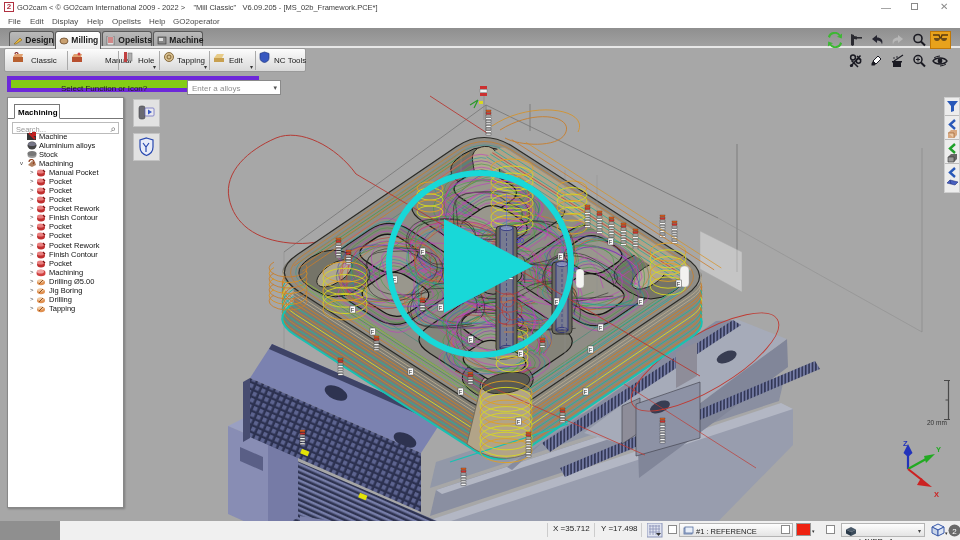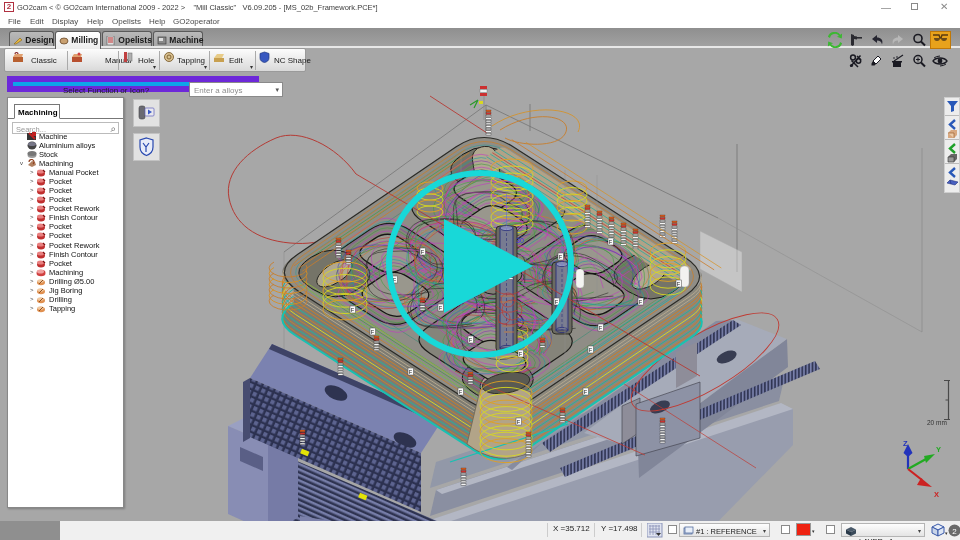--- a/index.html
+++ b/index.html
@@ -21,21 +21,21 @@
 .tab.active{background:linear-gradient(#ffffff,#ececec);height:18px;z-index:3}
 .tab svg{vertical-align:-2px}
 
 #toolbar{position:absolute;left:4px;top:48px;width:302px;height:24px;background:linear-gradient(#fcfcfc,#d9d9d9);border:1px solid #9a9a9a;border-radius:2px}
 .tbtn{position:absolute;top:2px;height:19px;font-size:8px;color:#1a1a1a;white-space:nowrap}
 .tsep{position:absolute;top:2px;width:1px;height:19px;background:#aaa}
 .tarrow{position:absolute;font-size:6px;color:#333}
 
 .ricon{position:absolute;width:17px;height:16px;text-align:center}
 
-#selbar{position:absolute;left:7px;top:76px;width:252px;height:16px;background:#0ea5e9;border:6px solid #6d28d9;font-size:8.5px;color:#1c1c1c}
+#selbar{position:absolute;left:7px;top:76px;width:252px;height:16px;background:#84cc16;border:4px solid #6d28d9;font-size:8.5px;color:#1c1c1c}
 #selbar .lbl{position:absolute;left:50px;top:3.5px;font-size:8px;font-weight:500}
 #combo{position:absolute;left:176px;top:0px;width:94px;height:15px;background:#fff;border:1px solid #8a8a8a;color:#8f8f8f;font-size:8px}
 #combo .ctxt{position:absolute;left:4px;top:3px}
 #combo .carr{position:absolute;right:3px;top:3px;color:#555;font-size:7px}
 
 #lpanel{position:absolute;left:7px;top:97px;width:117px;height:411px;background:#fff;border:1px solid #888;box-shadow:1px 1px 2px rgba(0,0,0,.25)}
 #ptab{position:absolute;left:6px;top:6px;width:46px;height:15px;background:#fff;border:1px solid #777;border-bottom:1px solid #fff;font-size:8px;font-weight:bold;padding:3px 0 0 3px;z-index:2}
 #ptabline{position:absolute;left:0px;top:20px;width:115px;height:1px;background:#777}
 #searchbox{position:absolute;left:4px;top:24px;width:107px;height:12px;border:1px solid #bbb;background:#fff;font-size:7.5px;color:#999}
 #searchbox .stxt{position:absolute;left:3px;top:2px}
@@ -718,21 +718,21 @@
     <div class="tbtn" style="left:208px"><svg width="13" height="12" viewBox="0 0 13 12">
           <path d="M1 7 h10 v4 h-10 z" fill="#c8a050"></path>
           <path d="M1 7 l3-4 h7 l-2 4z" fill="#e8cc88"></path>
         </svg></div>
     <div class="tbtn" style="left:224px;top:7px">Edit</div>
     <div class="tarrow" style="left:245px;top:14px">▾</div>
     <div class="tsep" style="left:250px"></div>
     <div class="tbtn" style="left:254px"><svg width="11" height="12" viewBox="0 0 11 12">
           <path d="M5.5 1 L10 2.5 V7 C10 9.5 8 11 5.5 11.5 C3 11 1 9.5 1 7 V2.5 Z" fill="#3858c0" stroke="#203880" stroke-width=".7"></path>
         </svg></div>
-    <div class="tbtn" style="left:269px;top:7px">NC Shape</div>
+    <div class="tbtn" style="left:269px;top:7px">NC Tools</div>
   </div>
 
   <div id="topicons" style="position:absolute;left:0;top:0;z-index:5">
     <div class="ricon" style="left:826px;top:32px"><svg width="16" height="16" viewBox="0 0 16 16">
           <path d="M3 6 a5 5 0 0 1 9-2 l-2.2.8 5 1.8 .3-5-1.8 1.2 a7 7 0 0 0-12.4 2z" fill="#3cb832"></path>
           <path d="M13 10 a5 5 0 0 1-9 2 l2.2-.8 -5-1.8 -.3 5 1.8-1.2 a7 7 0 0 0 12.4-2z" fill="#3cb832"></path>
         </svg></div>
     <div class="ricon" style="left:847px;top:32px"><svg width="16" height="16" viewBox="0 0 16 16">
           <path d="M3 2 L6 3 L6 13 L4.5 14 L3 13z" fill="#2a2a30"></path>
           <path d="M6 4 L9 4.6 9 7.6 6 7z" fill="#2a2a30"></path>
@@ -1025,21 +1025,21 @@
     <span class="sseg" style="left:601px">Y =17.498</span>
     <span class="abs" style="left:547px;top:2px;width:1px;height:14px;background:#ccc"></span>
     <span class="abs" style="left:594px;top:2px;width:1px;height:14px;background:#ccc"></span>
     <span class="abs" style="left:641px;top:2px;width:1px;height:14px;background:#ccc"></span>
     <svg class="abs" style="left:647px;top:2px" width="16" height="15">
         <rect x="0" y="0" width="15" height="14" fill="#dfe3ef" stroke="#8a93b8" stroke-width="1"></rect>
         <path d="M3 2 v10 M6 2 v10 M9 2 v10 M12 2 v10 M2 3 h11 M2 6 h11 M2 9 h11" stroke="#8a93b8" stroke-width=".8"></path>
         <path d="M9 10 l5 0 -2.5 3z" fill="#333"></path>
       </svg>
     <span class="sb-cb" style="left:668px"></span>
-    <div class="sb-dd" style="left:679px;width:91px">
+    <div class="sb-dd" style="left:679px;width:114px">
         <svg class="abs" style="left:3px;top:2px" width="11" height="10">
           <rect x="1" y="2" width="8" height="6" fill="#c8d4e8" stroke="#5870a0" stroke-width=".8"></rect>
           <rect x="2" y="1" width="8" height="6" fill="#e8eef8" stroke="#5870a0" stroke-width=".8"></rect>
         </svg>
         <span class="abs" style="left:16px;top:3px">#1 : REFERENCE</span>
         <span class="abs" style="right:3px;top:3px;font-size:6px;color:#444">▾</span>
       </div>
     <span class="sb-cb" style="left:781px"></span>
     <span class="abs" style="left:796px;top:2px;width:15px;height:13px;background:#ee2211;border:1px solid #999"></span>
     <span class="abs" style="left:812px;top:7px;font-size:5px;color:#333">▾</span>

